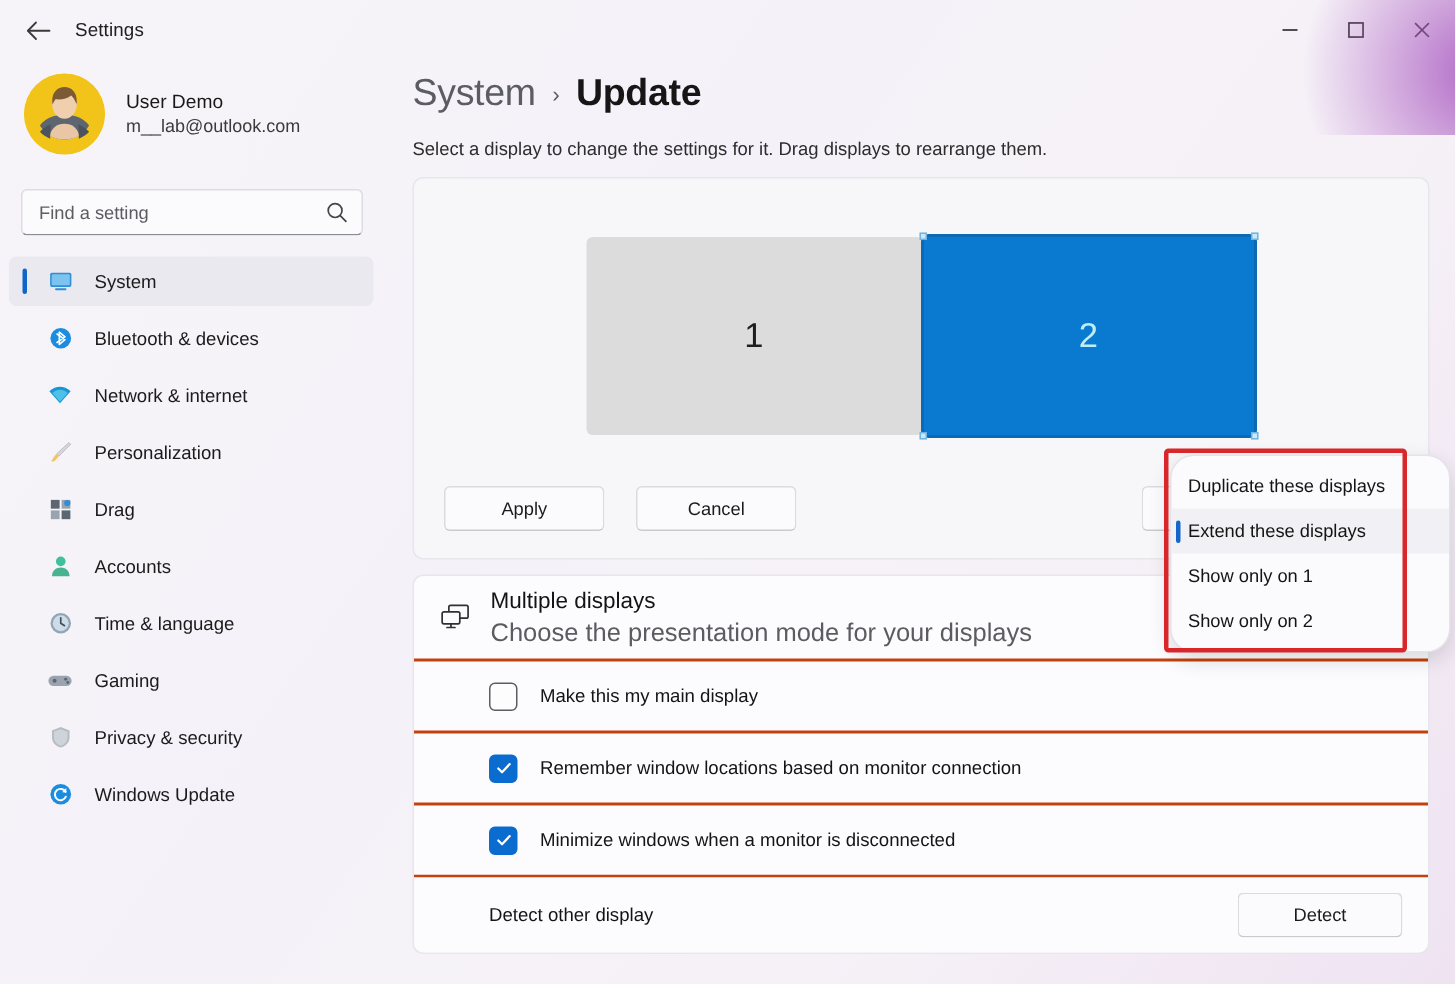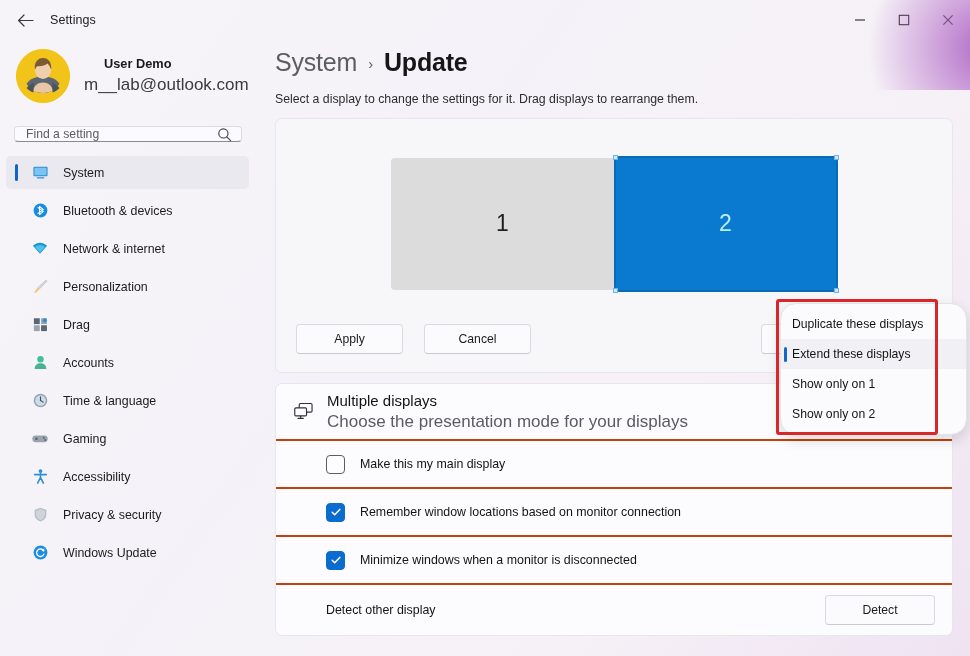--- a/index.html
+++ b/index.html
@@ -55,26 +55,26 @@
     z-index: 20;
   }
   .profile { display:flex; align-items:center; padding: 9px 0 0 16px; }
   .avatar {
     width: 54px; height: 54px; border-radius:50%;
     background: #f5c518;
     overflow:hidden; position:relative; flex:none;
   }
   .avatar svg { position:absolute; inset:0; }
   .pinfo { margin-left: 14px; line-height:1.25; }
-  .pname { font-size: 12.8px; font-weight:700; color:#191919;margin-left:20px; }
-  .pmail { font-size: 17px; color:#3b3b3b; margin-top:2px; }
+  .pname { font-size: 12.8px; font-weight:400; color:#191919; }
+  .pmail { font-size: 12px; color:#3b3b3b; margin-top:2px; }
 
   .searchbox {
     margin: 23px 16px 0 14px;
-    height: 16px;
+    height: 31px;
     background: #fbfbfd;
     border: 1px solid #dcdce2;
     border-bottom: 1px solid #8a8a90;
     border-radius: 4px;
     display:flex; align-items:center;
     padding: 0 9px 0 11px;
   }
   .searchbox input {
     flex:1; border:0; outline:0; background:transparent;
     font-family: inherit; font-size: 12.2px; color:#1b1b1b;
@@ -398,29 +398,20 @@
           <svg width="18" height="17" viewBox="0 0 20 18">
               <rect x="1.4" y="5.6" width="17.2" height="7.6" rx="3.8" fill="#9aa4ae"></rect>
               <circle cx="6" cy="9.4" r="1.5" fill="#5b6672"></circle>
               <circle cx="14.2" cy="8.2" r="1.1" fill="#5b6672"></circle>
               <circle cx="15.8" cy="10.6" r="1.1" fill="#5b6672"></circle>
             </svg>
         </span>
         <span class="navlabel">Gaming</span>
       </div>
 
-      <div class="navitem">
-        <span class="navicon">
-          <svg width="17" height="17" viewBox="0 0 18 18">
-              <circle cx="9" cy="3.2" r="2" fill="#2f8fd6"></circle>
-              <path d="M9 5.6 L9 10 M2.8 7 L15.2 7 M9 10 L6 16 M9 10 L12 16" stroke="#2f8fd6" stroke-width="1.7" stroke-linecap="round" fill="none"></path>
-            </svg>
-        </span>
-        <span class="navlabel">Accessibility</span>
-      </div>
 
       <div class="navitem">
         <span class="navicon">
           <svg width="17" height="17" viewBox="0 0 18 18">
               <path d="M9 1.8 L15.2 4.2 V9 c0 4-3 6.3-6.2 7.3 C5.8 15.3 2.8 13 2.8 9 V4.2 Z" fill="#b6bcc4"></path>
               <path d="M9 3.3 L13.8 5.2 V9 c0 3.2-2.3 5.1-4.8 6 -2.5-.9-4.8-2.8-4.8-6 V5.2 Z" fill="#cfd4da"></path>
             </svg>
         </span>
         <span class="navlabel">Privacy &amp; security</span>
       </div>

